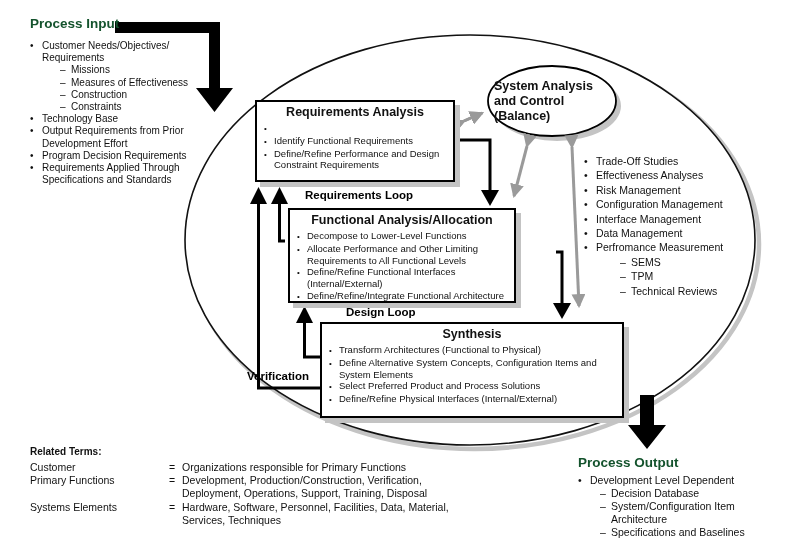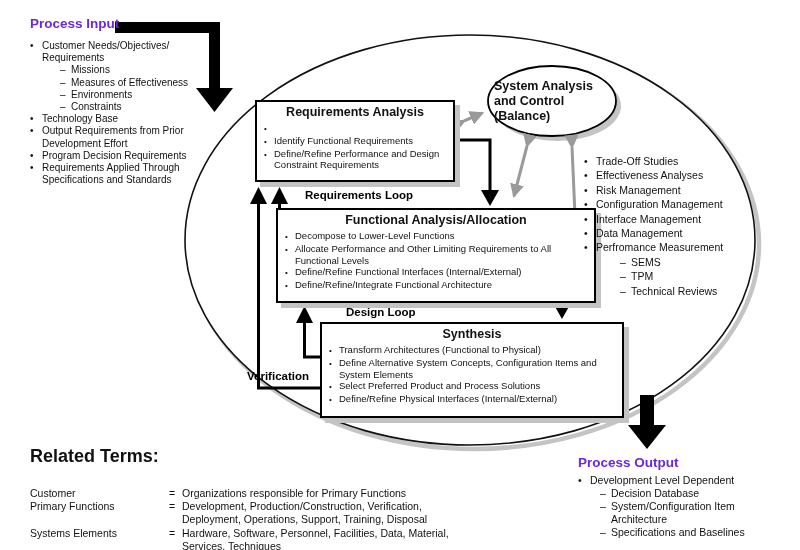--- a/index.html
+++ b/index.html
@@ -4,21 +4,21 @@
 <style>
   html,body{margin:0;padding:0;background:#fff;}
   #canvas{
     position:relative;width:800px;height:550px;background:#ffffff;
     font-family:"Liberation Sans","DejaVu Sans",sans-serif;color:#111;
     overflow:hidden;
   }
   #wires{position:absolute;left:0;top:0;z-index:1;}
 
   
-  .big-hdr{font-size:13.5px;font-weight:bold;color:#6d28d9;}
+  .big-hdr{font-size:13.5px;font-weight:bold;color:#14532d;}
   .loop-label{position:absolute;z-index:2;font-size:11.5px;font-weight:bold;color:#000;white-space:nowrap;}
 
   
   .dlist .li{display:flex;align-items:flex-start;}
   .dlist .marker{flex:0 0 12px;text-align:left;}
   .dlist .txt{flex:1;}
   .dlist .li.lv1{margin-left:30px;}
   .dlist .li.lv1 .marker{flex:0 0 11px;}
 
   
@@ -42,21 +42,21 @@
             font-size:10.5px;line-height:14.4px;}
   #sac-list .li.lv1{margin-left:36px;}
 
   
   #process-output-block{position:absolute;left:578px;top:455px;width:190px;z-index:2;}
   #process-output-list{margin-top:4px;font-size:10.5px;line-height:13px;}
   #process-output-list .li.lv1{margin-left:22px;}
 
   
   #related-terms{position:absolute;left:30px;top:446px;width:460px;z-index:2;}
-  #related-terms .rt-title{font-size:18px;font-weight:bold;margin-bottom:20px;}
+  #related-terms .rt-title{font-size:10px;font-weight:bold;margin-bottom:4px;}
   .rt-row{display:grid;grid-template-columns:132px 12px 300px;column-gap:4px;
           font-size:10.5px;line-height:13.2px;}
   .rt-term{}
   .rt-eq{text-align:center;}
 </style>
 </head>
 <body>
 
 <div id="canvas">
 
@@ -122,21 +122,21 @@
         <div class="li lv1">
           <span class="marker">–</span>
           <span class="txt">Missions</span>
         </div>
         <div class="li lv1">
           <span class="marker">–</span>
           <span class="txt">Measures of Effectiveness</span>
         </div>
         <div class="li lv1">
           <span class="marker">–</span>
-          <span class="txt">Environments</span>
+          <span class="txt">Construction</span>
         </div>
         <div class="li lv1">
           <span class="marker">–</span>
           <span class="txt">Constraints</span>
         </div>
         <div class="li lv0">
           <span class="marker">•</span>
           <span class="txt">Technology Base</span>
         </div>
         <div class="li lv0">
@@ -164,21 +164,21 @@
           <span class="marker">•</span>
           <span class="txt">Identify Functional Requirements</span>
         </div>
         <div class="li lv0">
           <span class="marker">•</span>
           <span class="txt">Define/Refine Performance and Design Constraint Requirements</span>
         </div>
       </div>
   </div>
 
-  <div class="pbox" style="left:276px;top:208px;width:320px;height:95px;">
+  <div class="pbox" style="left:288px;top:208px;width:228px;height:95px;">
     <div class="ptitle">Functional Analysis/Allocation</div>
     <div class="dlist">
         <div class="li lv0">
           <span class="marker">•</span>
           <span class="txt">Decompose to Lower-Level Functions</span>
         </div>
         <div class="li lv0">
           <span class="marker">•</span>
           <span class="txt">Allocate Performance and Other Limiting Requirements to All Functional Levels</span>
         </div>

